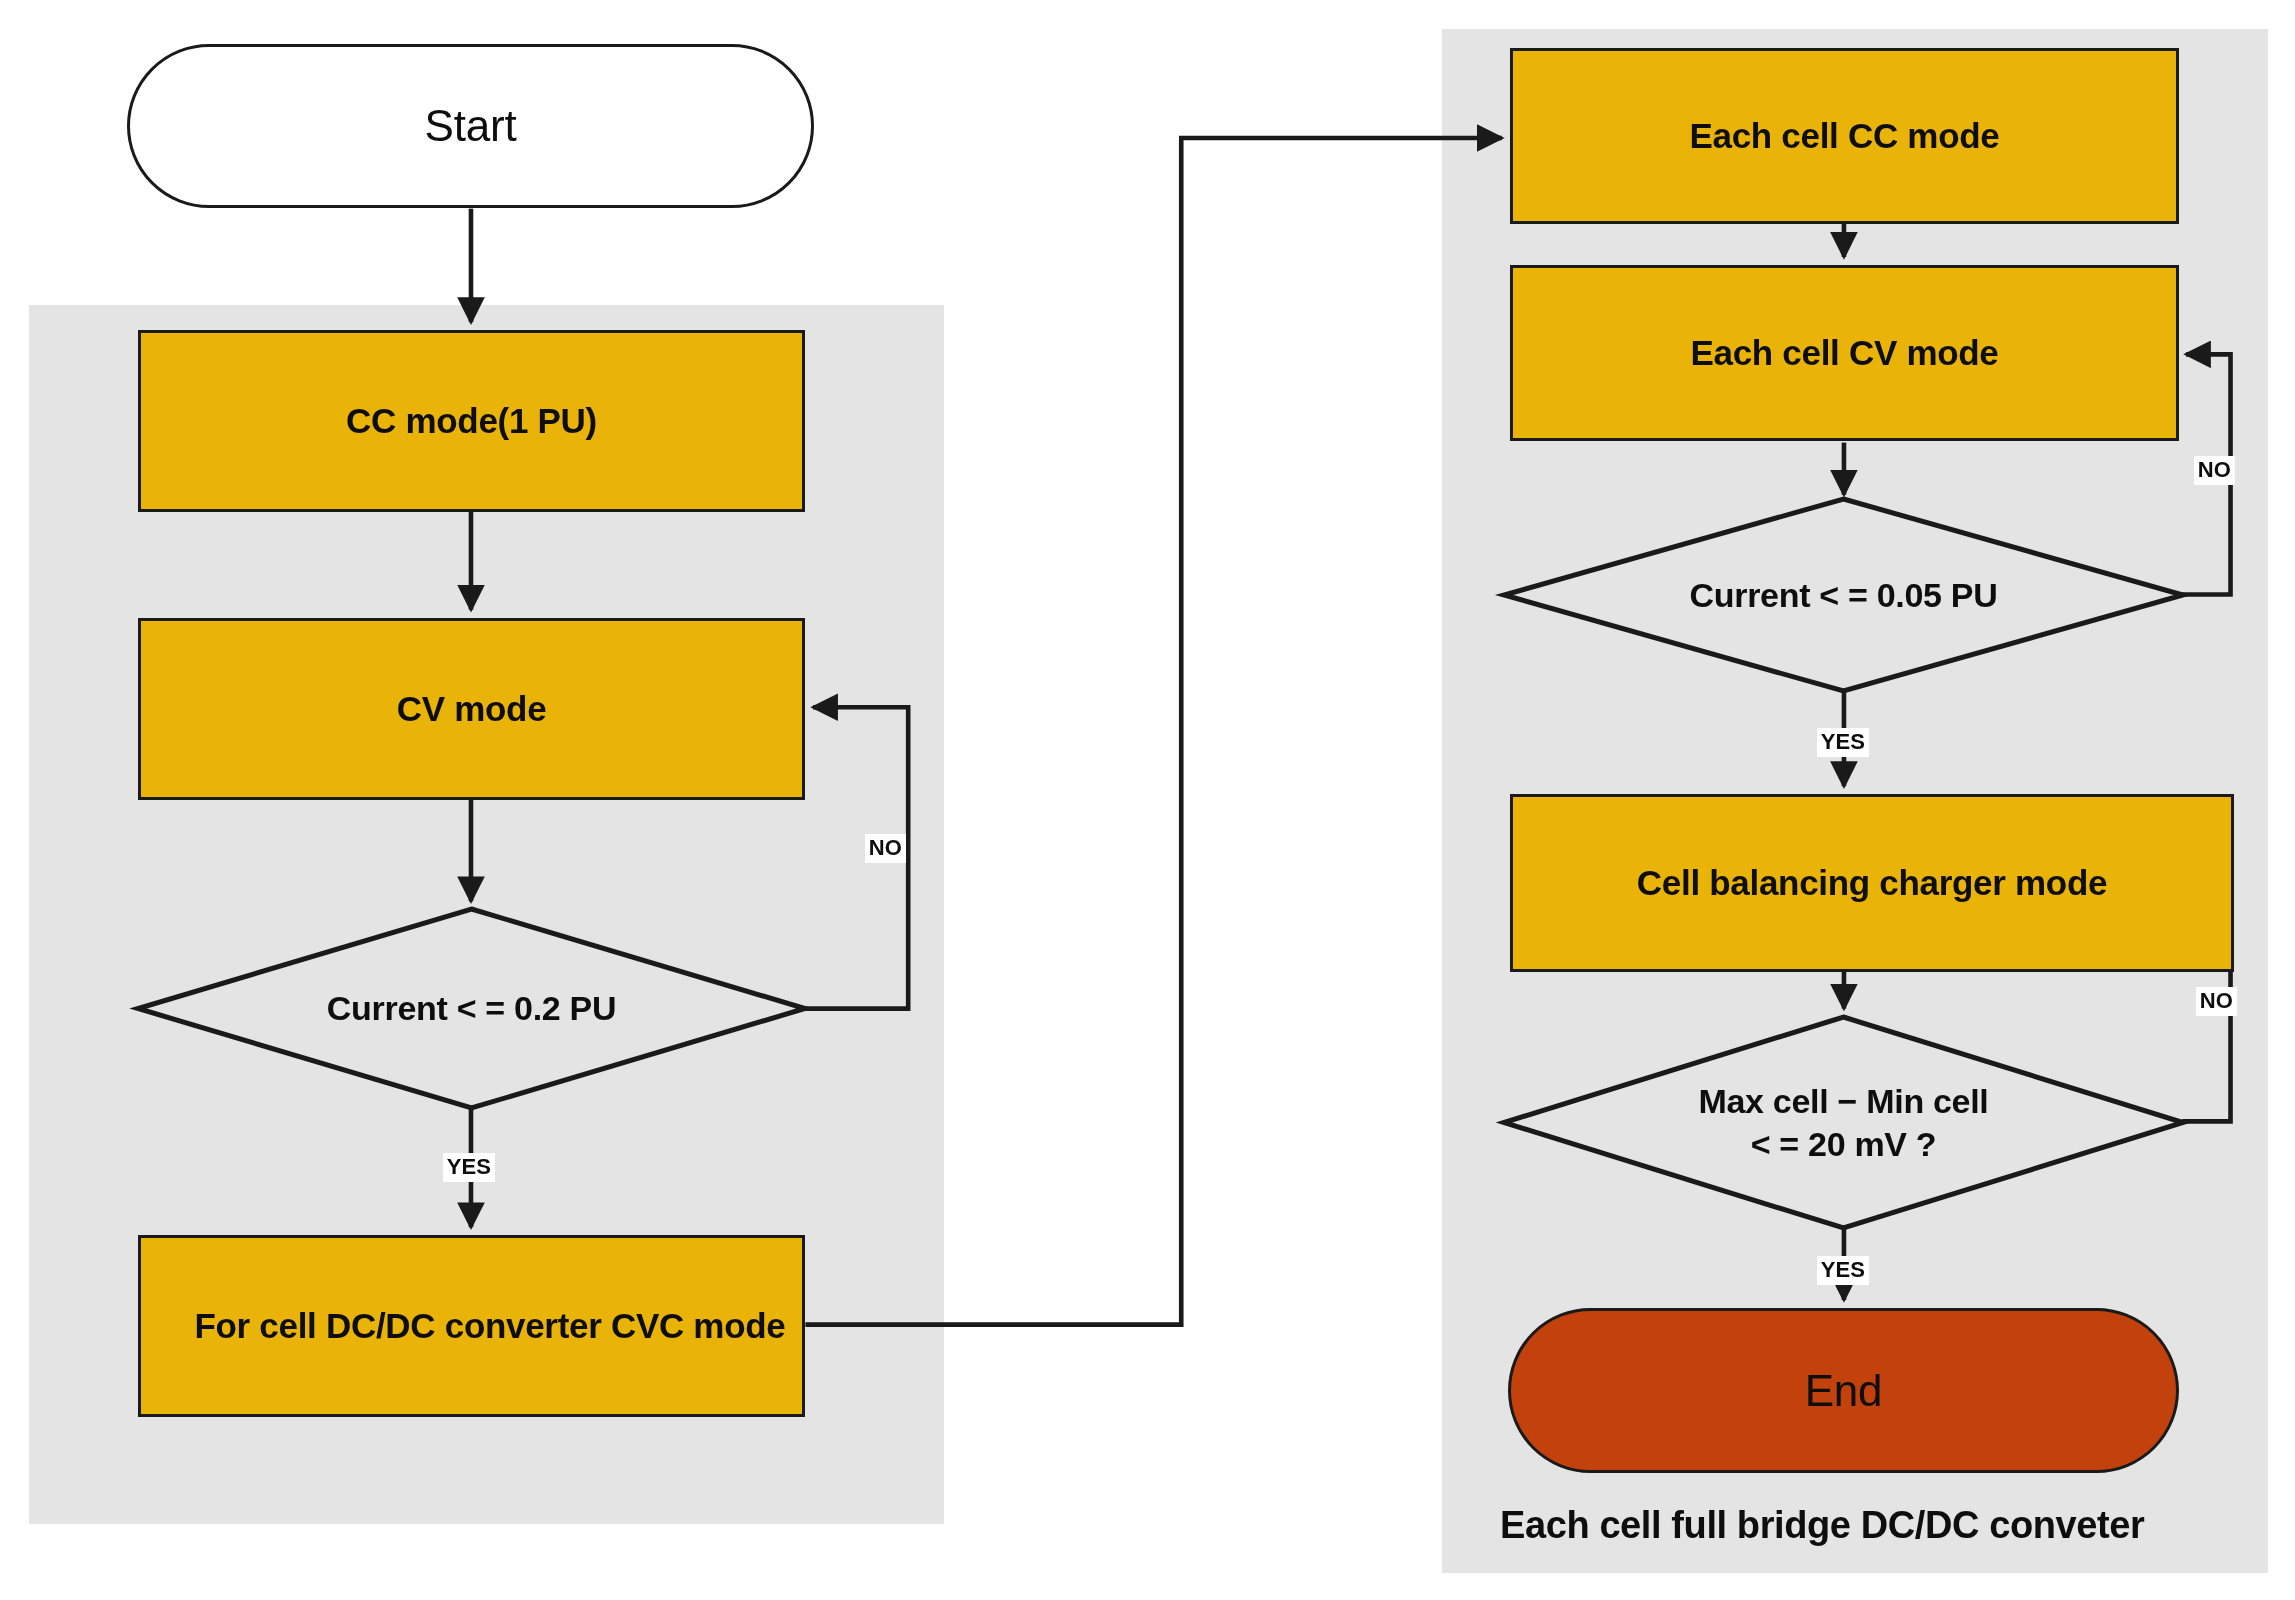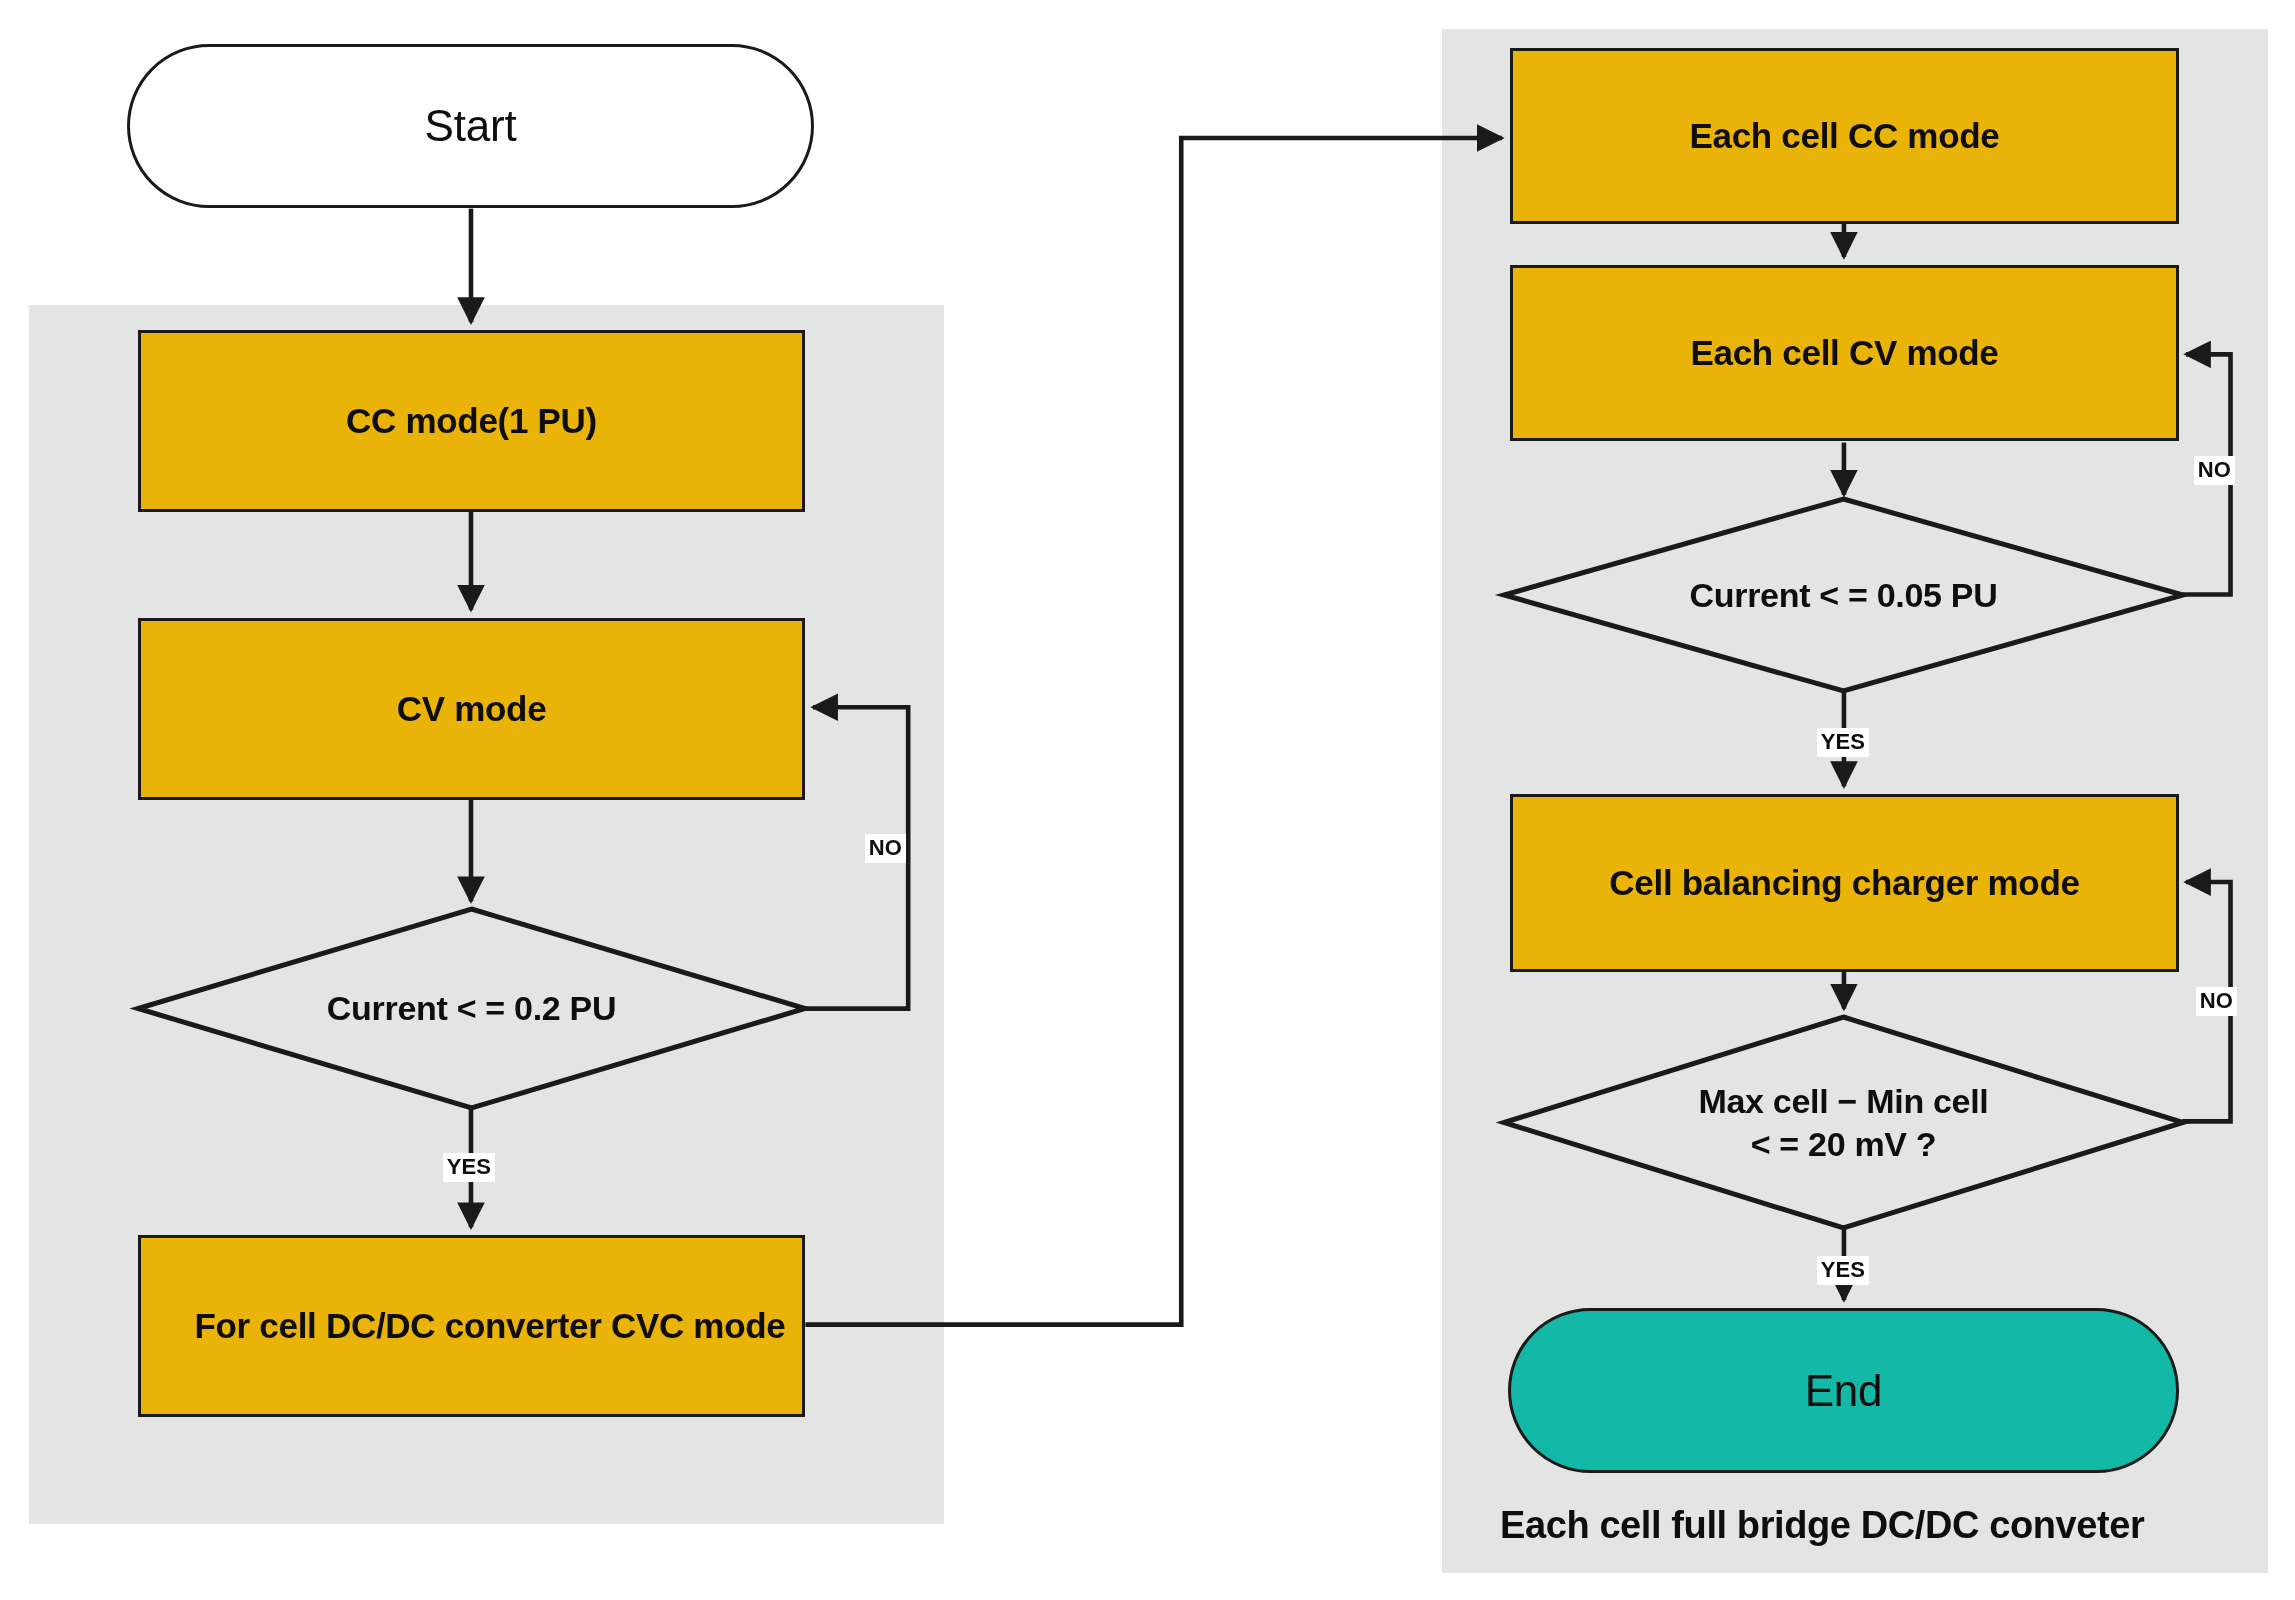--- a/index.html
+++ b/index.html
@@ -57,21 +57,21 @@
     justify-content: center;
     text-align: center;
   }
   .node-cap .node-label {
     font-size: 44px;
     font-weight: 400;
     color: #0e0e0e;
     letter-spacing: -0.2px;
   }
   #node-start { background: #ffffff; border-radius: 86px; }
-  #node-end   { background: #14b8a6; border-radius: 84px; }
+  #node-end   { background: #c2410c; border-radius: 84px; }
 
   
   .node-diamond {
     position: absolute;
   }
   .node-diamond svg {
     position: absolute;
     left: 0; top: 0;
     width: 100%; height: 100%;
     overflow: visible;
@@ -199,21 +199,21 @@
     <span class="node-label">Each cell CV mode</span>
   </div>
 
   <div class="node-diamond" style="left:1504px; top:499px; width:679px; height:192px;">
     <svg viewBox="0 0 885 250" preserveAspectRatio="none" xmlns="http://www.w3.org/2000/svg">
       <polygon points="442.5,0 885,125 442.5,250 0,125" fill="#e4e4e4" stroke="#1a1a1a" stroke-width="5" vector-effect="non-scaling-stroke"></polygon>
     </svg>
     <span class="node-label">Current &lt; = 0.05 PU</span>
   </div>
 
-  <div class="node-box" style="left:1510px; top:794px; width:669px; height:178px;">
+  <div class="node-box" style="left:1510px; top:794px; width:724px; height:178px;">
     <span class="node-label">Cell balancing charger mode</span>
   </div>
 
   <div class="node-diamond" style="left:1504px; top:1017px; width:679px; height:211px;">
     <svg viewBox="0 0 885 275" preserveAspectRatio="none" xmlns="http://www.w3.org/2000/svg">
       <polygon points="442.5,0 885,137.5 442.5,275 0,137.5" fill="#e4e4e4" stroke="#1a1a1a" stroke-width="5" vector-effect="non-scaling-stroke"></polygon>
     </svg>
     <span class="node-label">Max cell − Min cell
 &lt; = 20 mV ?</span>
   </div>

